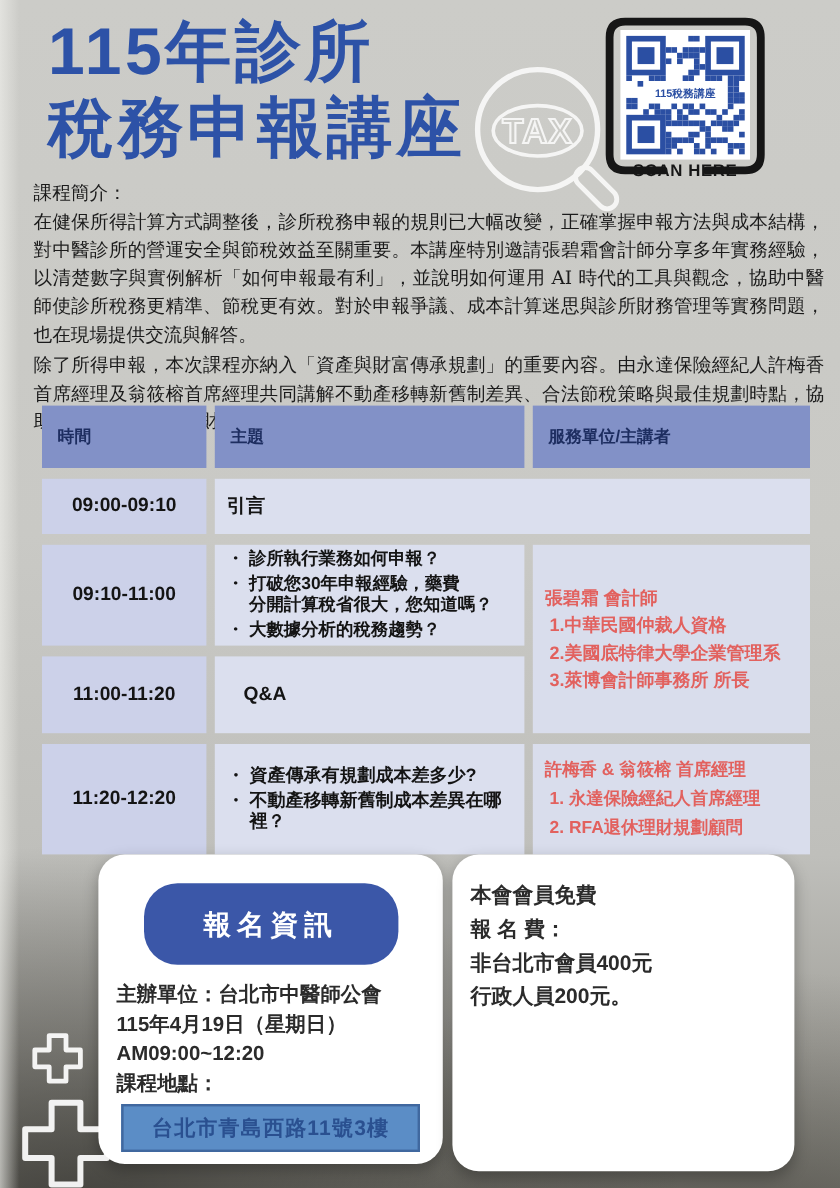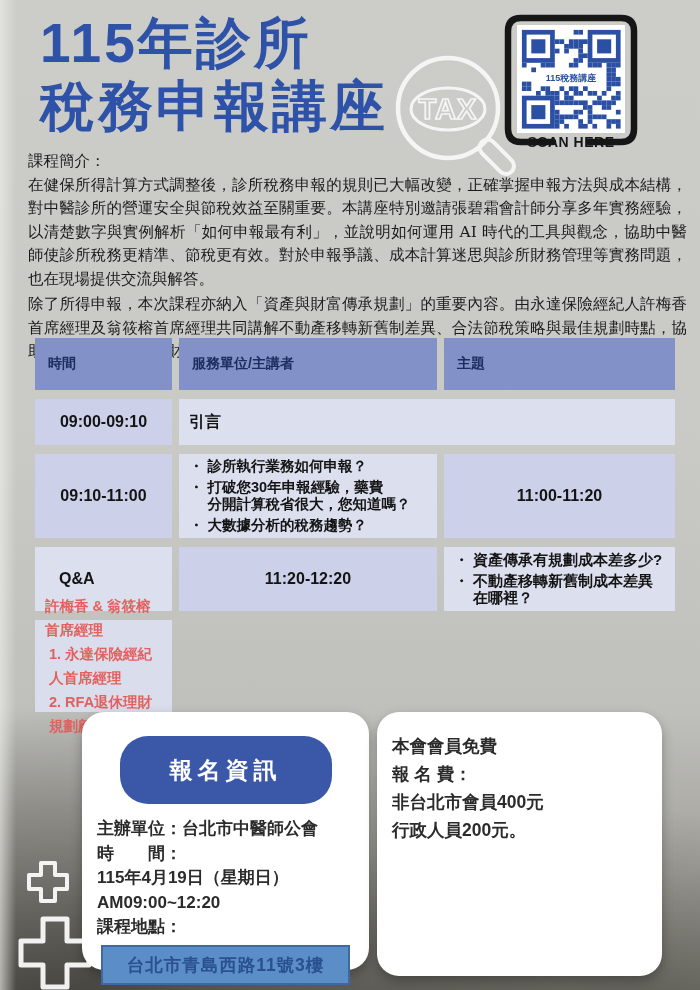--- a/index.html
+++ b/index.html
@@ -227,22 +227,22 @@
 </div>
 
 <div class="abs intro">
   <div>課程簡介：</div>
   <div class="para">在健保所得計算方式調整後，診所稅務申報的規則已大幅改變，正確掌握申報方法與成本結構，對中醫診所的營運安全與節稅效益至關重要。本講座特別邀請張碧霜會計師分享多年實務經驗，以清楚數字與實例解析「如何申報最有利」，並說明如何運用 AI 時代的工具與觀念，協助中醫師使診所稅務更精準、節稅更有效。對於申報爭議、成本計算迷思與診所財務管理等實務問題，也在現場提供交流與解答。</div>
   <div class="para">除了所得申報，本次課程亦納入「資產與財富傳承規劃」的重要內容。由永達保險經紀人許梅香首席經理及翁筱榕首席經理共同講解不動產移轉新舊制差異、合法節稅策略與最佳規劃時點，協助醫師在事業與家庭財務布局上更周延、更具前瞻性。</div>
 </div>
 
 <div class="abs table">
   <div class="h-cell">時間</div>
+  <div class="h-cell">主題</div>
   <div class="h-cell">服務單位/主講者</div>
-  <div class="h-cell">主題</div>
 
   <div class="t-cell">09:00-09:10</div>
   <div class="c-cell span-2">
     <div style="font-size:16px;">引言</div>
   </div>
 
   <div class="t-cell">09:10-11:00</div>
   <div class="c-cell">
     <div class="bullet">
       <span class="mk">・</span>
@@ -250,20 +250,26 @@
     </div>
     <div class="bullet">
       <span class="mk">・</span>
       <span class="preline">打破您30年申報經驗，藥費
 分開計算稅省很大，您知道嗎？</span>
     </div>
     <div class="bullet">
       <span class="mk">・</span>
       <span class="preline">大數據分析的稅務趨勢？</span>
     </div>
+  </div>
+  <div class="speaker speaker-a">
+    <div class="sline">張碧霜 會計師</div>
+    <div class="sline">1.中華民國仲裁人資格</div>
+    <div class="sline">2.美國底特律大學企業管理系</div>
+    <div class="sline">3.萊博會計師事務所 所長</div>
   </div>
 
   <div class="t-cell">11:00-11:20</div>
   <div class="c-cell">
     <div style="font-size:16px;padding-left:14px;">Q&amp;A</div>
   </div>
 
   <div class="t-cell">11:20-12:20</div>
   <div class="c-cell">
     <div class="bullet" style="font-size:15px;">
@@ -279,21 +285,20 @@
     <div class="sline">許梅香 &amp; 翁筱榕 首席經理</div>
     <div class="sline">1. 永達保險經紀人首席經理</div>
     <div class="sline">2. RFA退休理財規劃顧問</div>
   </div>
 </div>
 
 <div class="abs card card-info">
   <div class="pill">報名資訊</div>
   <div class="card-body">
     <div>主辦單位：台北市中醫師公會</div>
-    <div>時　　間：</div>
     <div>115年4月19日（星期日）</div>
     <div>AM09:00~12:20</div>
     <div>課程地點：</div>
   </div>
   <div class="addr">台北市青島西路11號3樓</div>
 </div>
 
 <div class="abs card card-fee">
   <div class="card-body">
     <div>本會會員免費</div>

